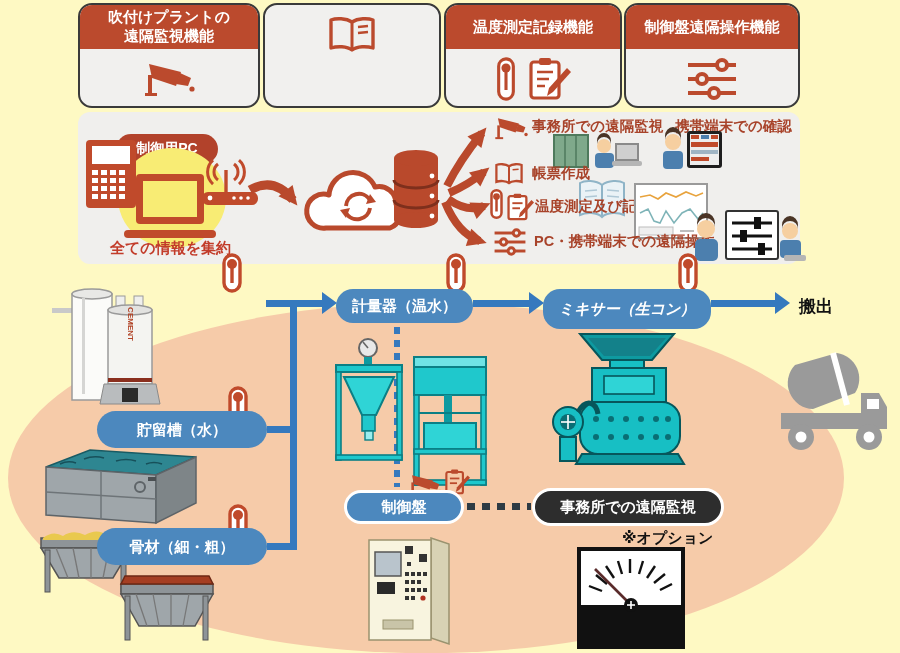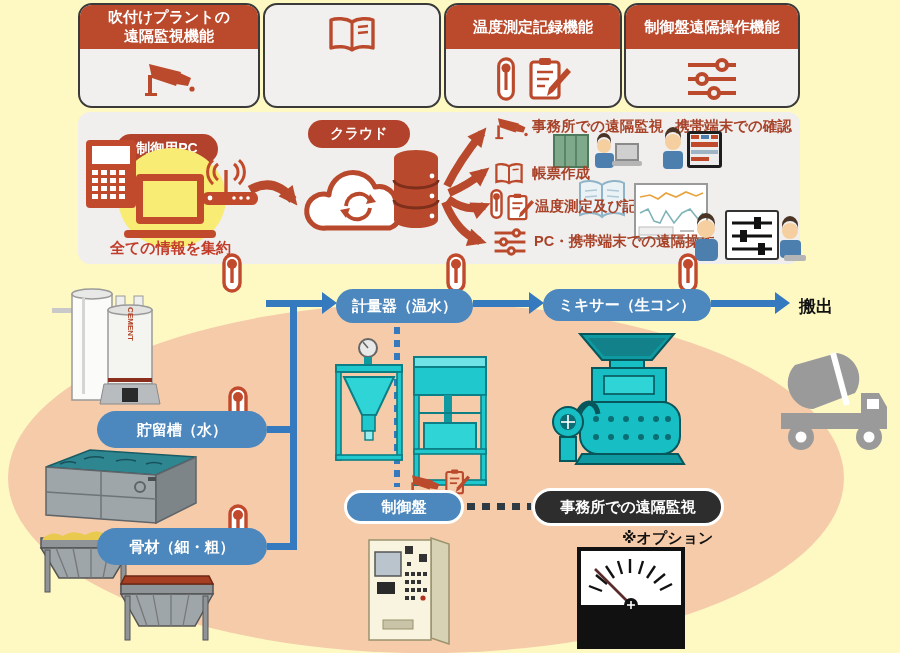--- a/index.html
+++ b/index.html
@@ -102,23 +102,20 @@
         <circle cx="30" cy="36" r="5" fill="#F1F0EE" stroke="#BB4A2D" stroke-width="4"></circle>
       </svg>
     </div>
   </div>
 
   <div class="panel"></div>
 
   <div class="badge" style="left:116px;top:134px;width:102px;height:30px;text-align:right;">
     <span>制御用PC</span>
   </div>
-  <div class="badge" style="left:308px;top:120px;width:102px;height:28px;">
-    <span>クラウド</span>
-  </div>
 
   <div class="abs" style="left:118px;top:148px;width:108px;height:100px;border-radius:50%;background:#F8EC74;"></div>
   <svg class="abs" style="left:84px;top:138px;" width="54" height="72" viewBox="0 0 54 72">
     <rect x="2" y="2" width="50" height="68" rx="4" fill="#C04A2B"></rect>
     <rect x="8" y="8" width="38" height="18" fill="#fff"></rect>
     <g fill="#fff">
       <rect x="8" y="32" width="6" height="5"></rect>
         <rect x="17" y="32" width="6" height="5"></rect>
         <rect x="26" y="32" width="6" height="5"></rect>
         <rect x="35" y="32" width="6" height="5"></rect>
@@ -500,21 +497,21 @@
   </svg>
   <svg class="abs" style="left:226px;top:504px;" width="24" height="40" viewBox="0 0 24 40">
     <rect x="4" y="2" width="16" height="36" rx="8" fill="#fff" stroke="#C04A2B" stroke-width="3.4"></rect>
     <circle cx="12" cy="11" r="5" fill="#C04A2B"></circle>
       <line x1="12" y1="11" x2="12" y2="30" stroke="#C04A2B" stroke-width="3.4"></line>
   </svg>
 
   <div class="pill" style="left:336px;top:289px;width:137px;height:34px;border-radius:17px;font-size:15px;">
     <div>計量器（温水）</div>
   </div>
-  <div class="pill" style="left:543px;top:289px;width:168px;height:32px;border-radius:17px;font-size:15px;">
+  <div class="pill" style="left:543px;top:289px;width:168px;height:40px;border-radius:17px;font-size:15px;font-style:italic;">
     <div>ミキサー（生コン）</div>
   </div>
   <div class="blk" style="left:799px;top:295px;font-size:17px;">
     <span>搬出</span>
   </div>
   <div class="pill" style="left:97px;top:411px;width:170px;height:37px;border-radius:19px;font-size:15px;">
     <div>貯留槽（水）</div>
   </div>
   <div class="pill" style="left:97px;top:528px;width:170px;height:37px;border-radius:19px;font-size:15px;">
     <div>骨材（細・粗）</div>

